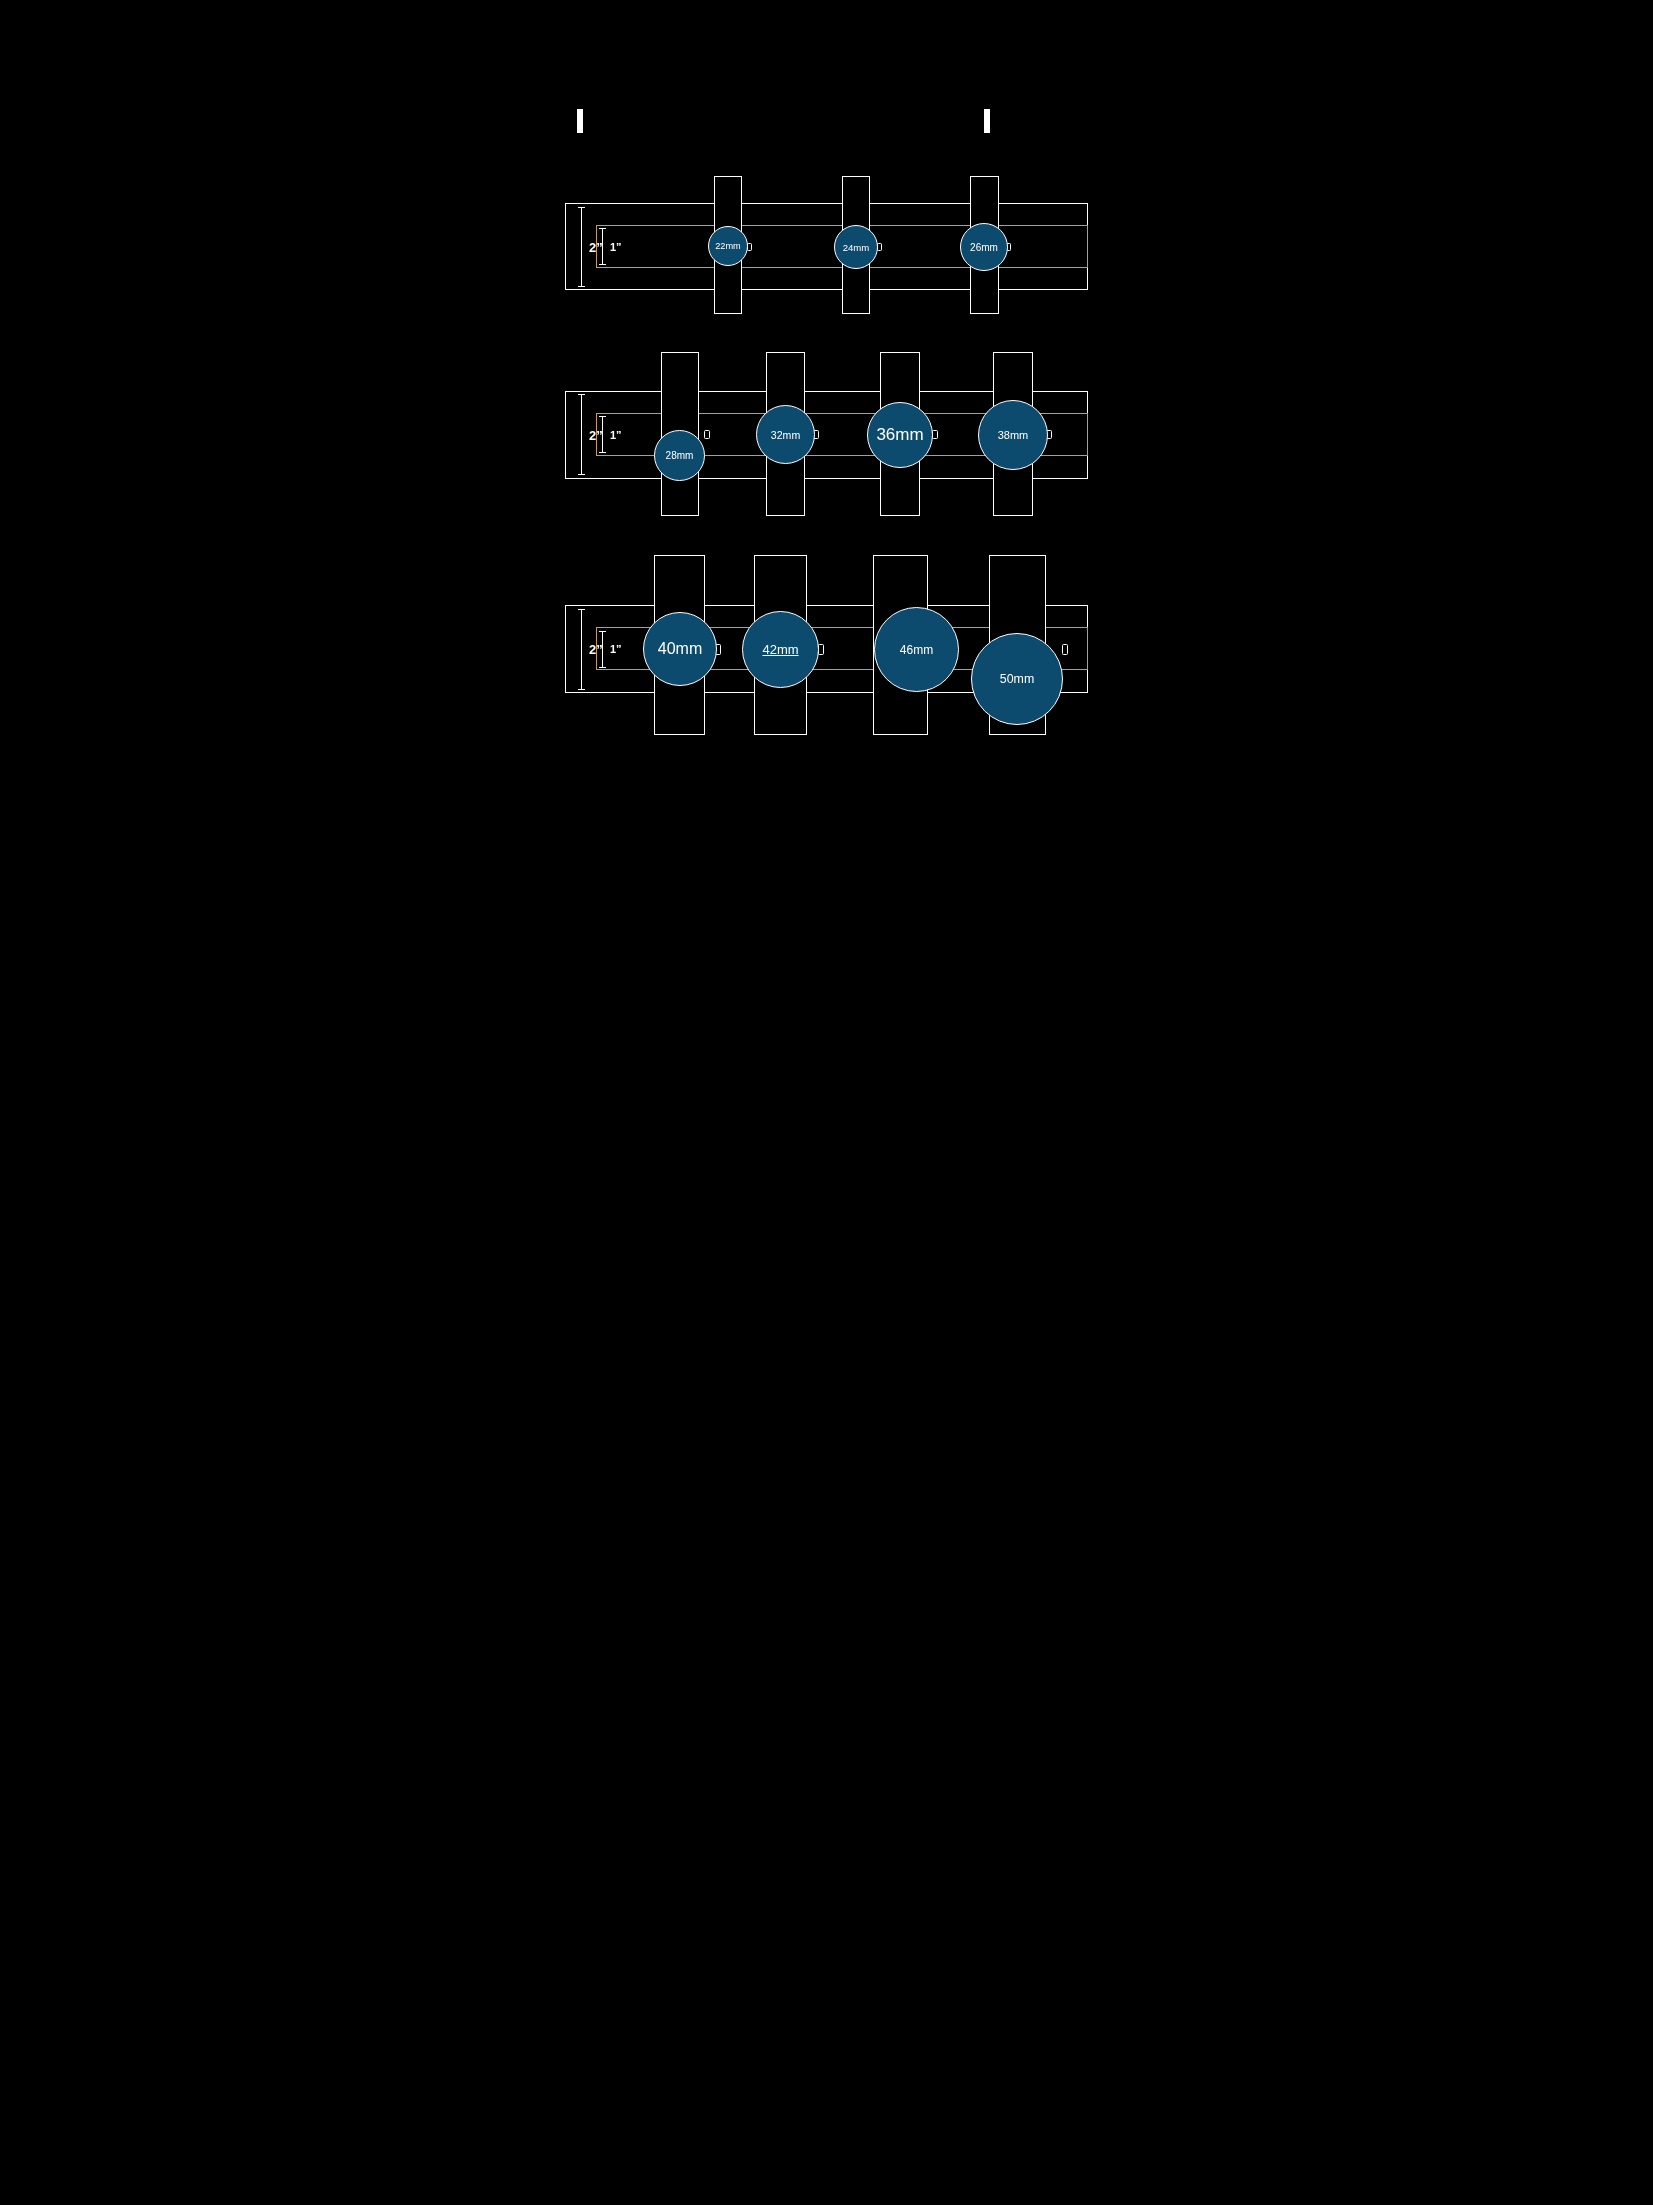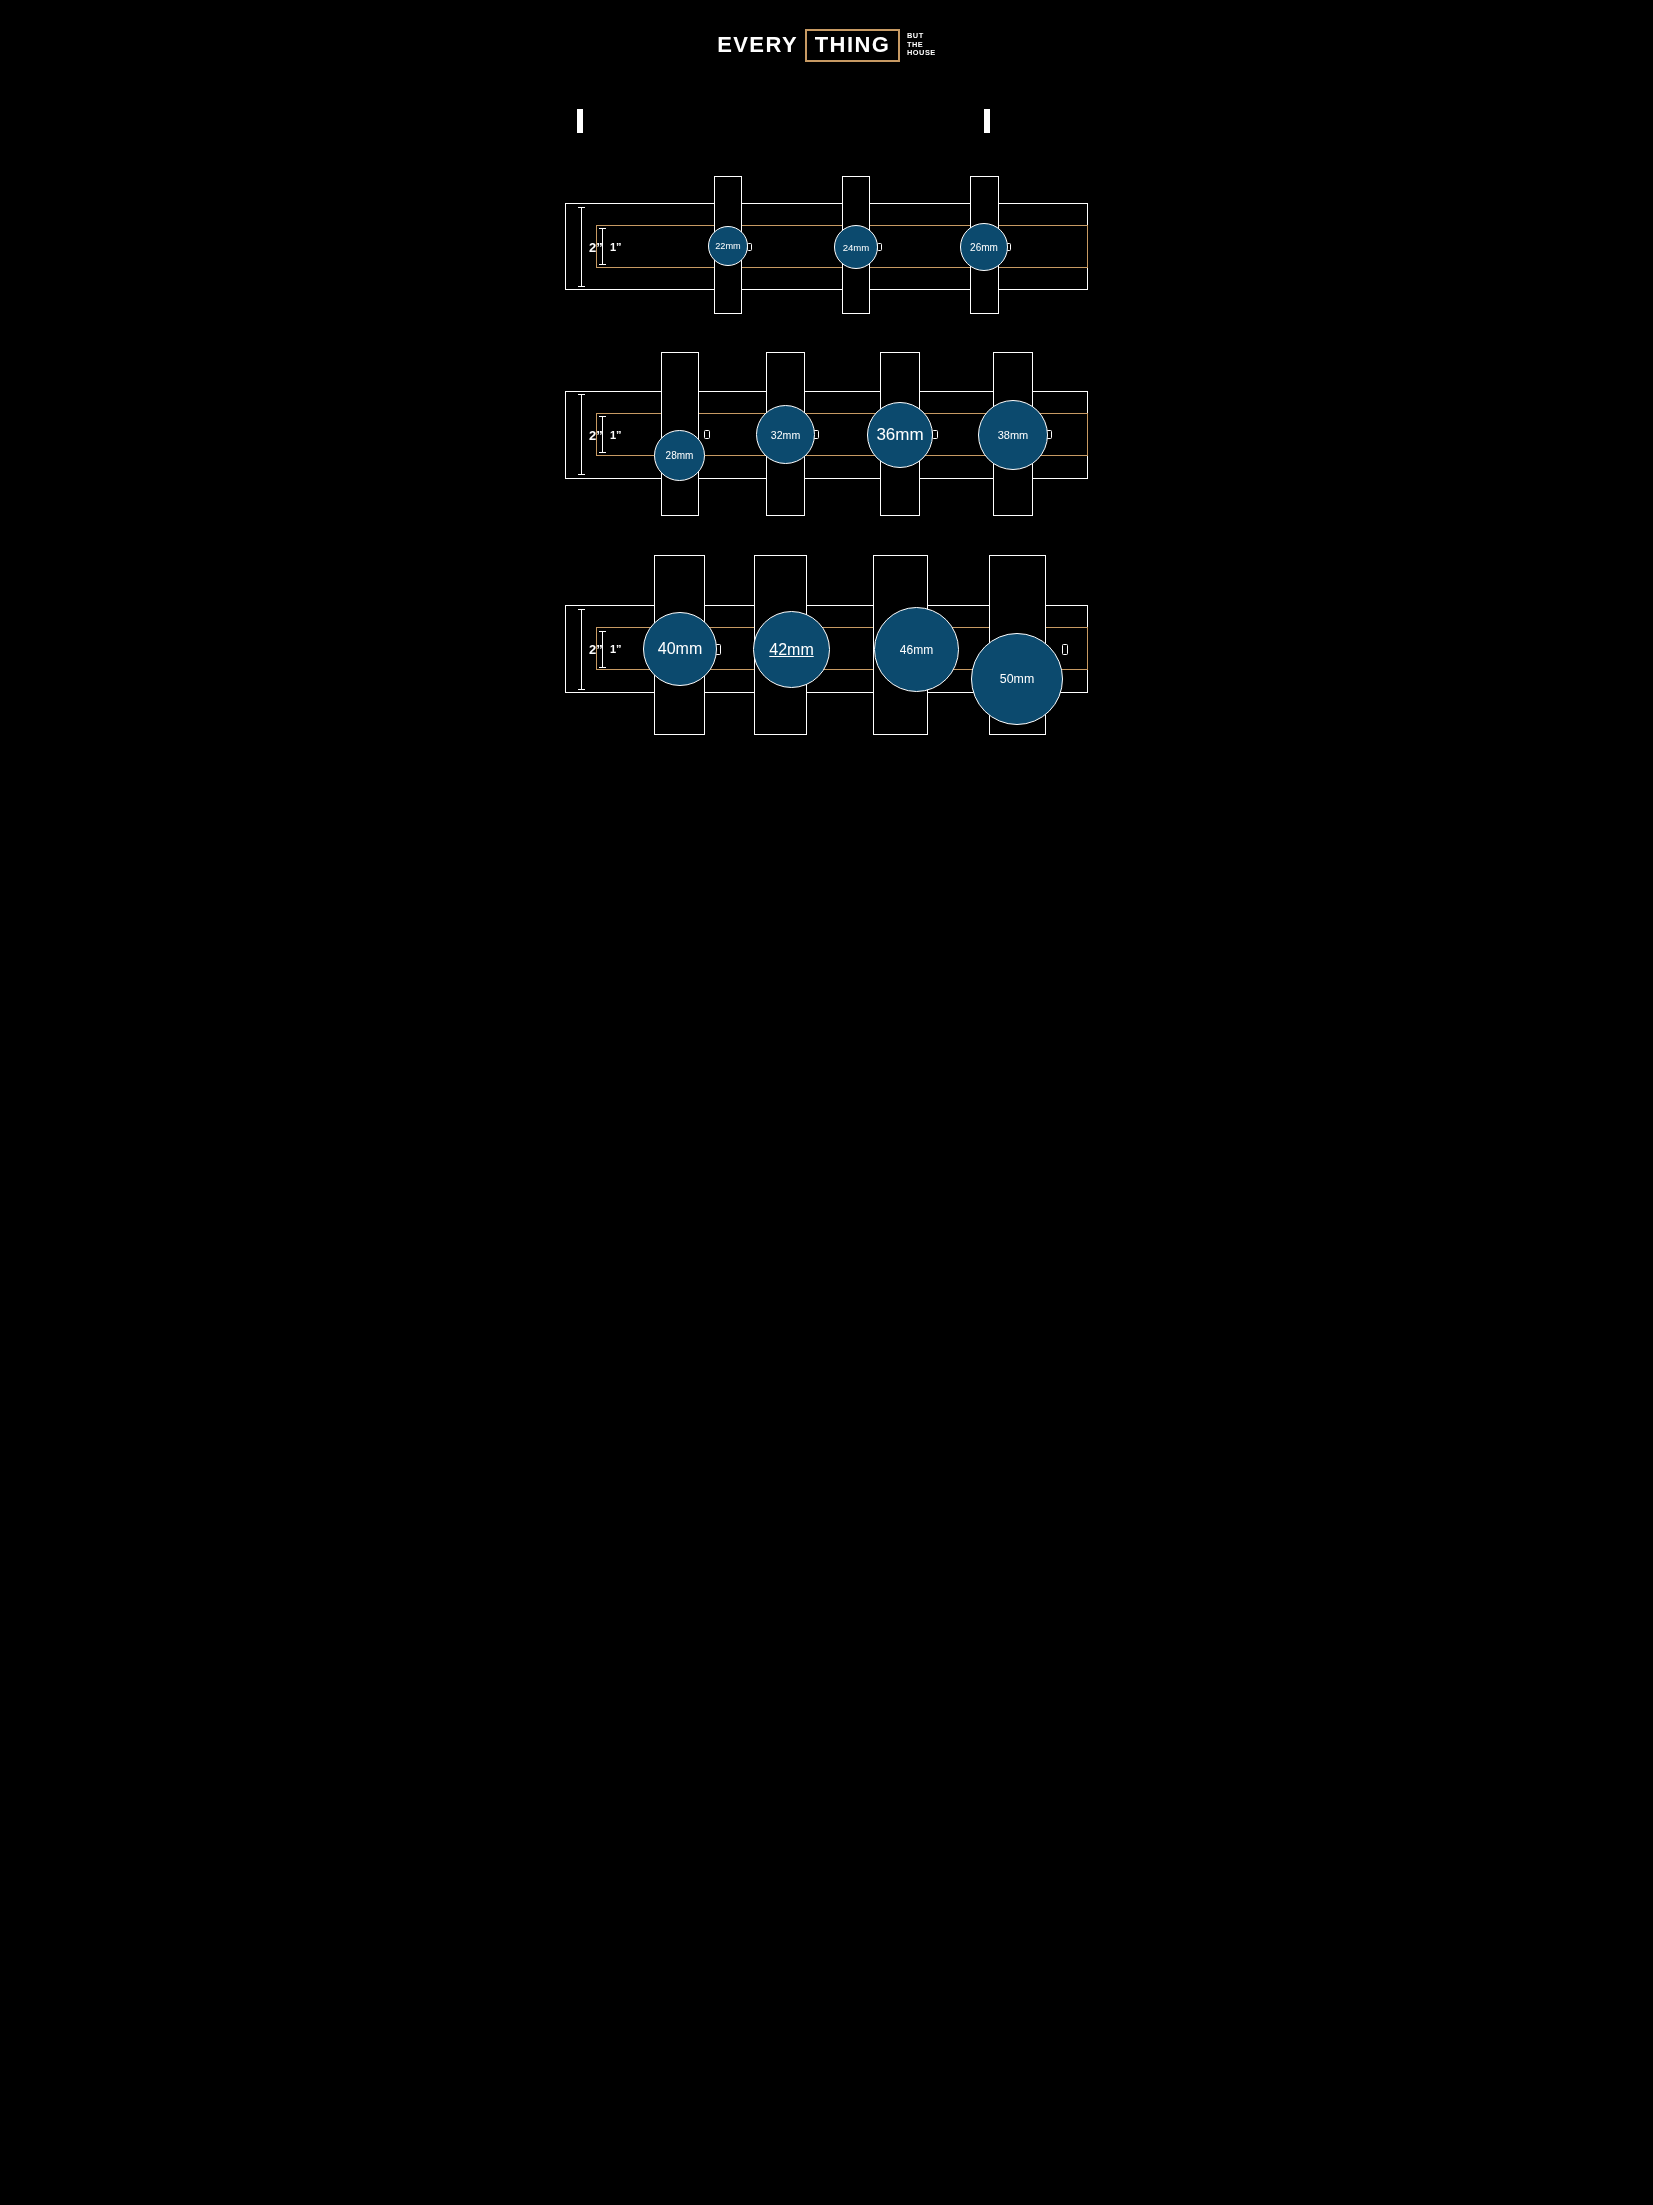--- a/index.html
+++ b/index.html
@@ -39,29 +39,20 @@
     border-radius:1.4px; z-index:3; }
   .case { position:absolute; background:#0c4a6e; border:1.8px solid #fff;
     border-radius:50%; z-index:4; display:flex; align-items:center;
     justify-content:center; color:#fff; }
 </style>
 </head>
 <body>
 
 <div class="stage">
 
-  <div class="logo">
-    <span class="logo-every">EVERY</span>
-    <span class="logo-thing">THING</span>
-    <span class="logo-tagline">
-      <span>BUT</span>
-      <span>THE</span>
-      <span>HOUSE</span>
-    </span>
-  </div>
 
   <div class="title-tick" style="left:26px; top:109px;"></div>
   <div class="title-tick" style="left:433px; top:109px;"></div>
 
   <div class="band" style="left:14.2px; top:203px; width:523px; height:87px;"></div>
   <div class="band inner" style="left:45px; top:225px; width:492px; height:43px;"></div>
   <div class="measure-line" style="left:30px; top:207px; height:80px;"></div>
   <div class="measure-label" style="left:38px; top:247px; font-size:13px;">2”</div>
   <div class="measure-line" style="left:51px; top:228px; height:37px;"></div>
   <div class="measure-label" style="left:59px; top:247px; font-size:11px;">1”</div>
@@ -134,21 +125,21 @@
   <div>
     <div class="strap" style="left:103px; top:555px; width:51px; height:180px;"></div>
     <div class="crown" style="left:164px; top:644px; width:6px; height:11px;"></div>
     <div class="case" style="left:92px; top:612px; width:74px; height:74px; font-size:16px;">
       <span>40mm</span>
     </div>
   </div>
   <div>
     <div class="strap" style="left:203px; top:555px; width:53px; height:180px;"></div>
     <div class="crown" style="left:267px; top:644px; width:6px; height:11px;"></div>
-    <div class="case" style="left:202px; top:611px; width:77px; height:77px; font-size:16px;text-decoration:underline;">
+    <div class="case" style="left:191px; top:611px; width:77px; height:77px; font-size:13px;text-decoration:underline;">
       <span>42mm</span>
     </div>
   </div>
   <div>
     <div class="strap" style="left:322px; top:555px; width:55px; height:180px;"></div>
     <div class="crown" style="left:390px; top:644px; width:6px; height:11px;"></div>
     <div class="case" style="left:323px; top:607px; width:85px; height:85px; font-size:12px;">
       <span>46mm</span>
     </div>
   </div>

